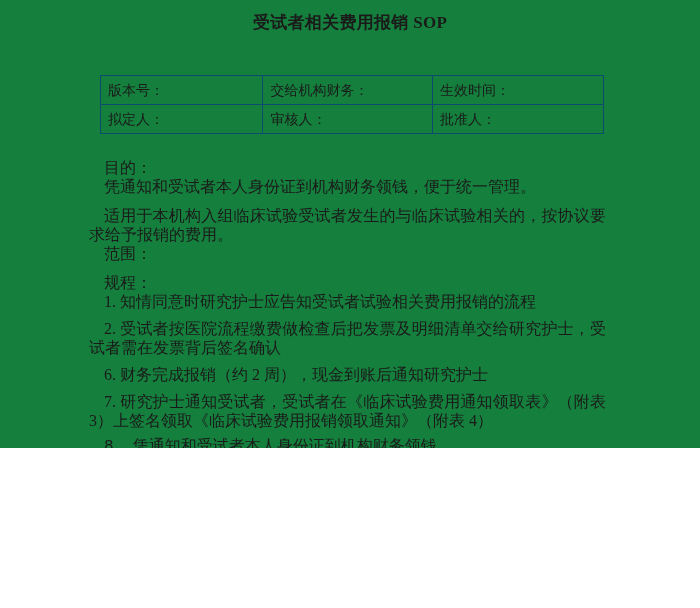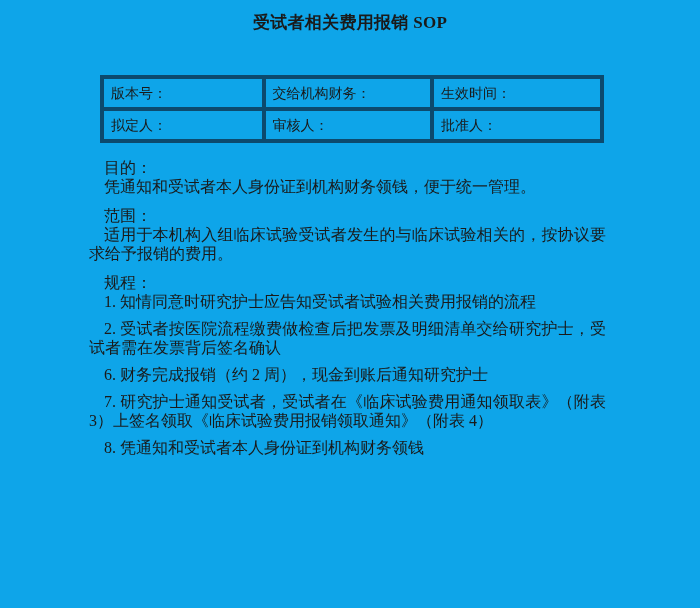--- a/index.html
+++ b/index.html
@@ -3,22 +3,22 @@
 <meta charset="utf-8">
 <style>
   html, body {
     margin: 0;
     padding: 0;
     background: #ffffff;
   }
   .page {
     position: relative;
     width: 700px;
-    height: 608px;
-    background: #0ea5e9;
+    height: 448px;
+    background: #15803d;
     color: #1a1a1a;
     font-family: "Liberation Serif", "DejaVu Serif", serif;
     overflow: hidden;
   }
   .doc-title {
     position: absolute;
     top: 13px;
     left: 0;
     width: 100%;
     margin: 0;
@@ -33,21 +33,21 @@
     left: 100px;
     top: 75px;
     width: 504px;
     border-collapse: collapse;
     table-layout: fixed;
   }
   table.info-table col.c1 { width: 32.3%; }
   table.info-table col.c2 { width: 33.7%; }
   table.info-table col.c3 { width: 34%; }
   table.info-table td {
-    border: 4px solid #0c4a6e;
+    border: 1px solid #0c4a6e;
     height: 28px;
     padding: 0 2px 0 7px;
     font-size: 14px;
     line-height: 19px;
     vertical-align: middle;
     white-space: nowrap;
     overflow: hidden;
   }
   .content {
     position: absolute;
@@ -63,20 +63,21 @@
     text-indent: 15px;
   }
   .section {
     margin-bottom: 10px;
   }
   .content p.proc-item {
     margin-bottom: 8px;
   }
   .content p.proc-item:last-child {
     margin-bottom: 7px;
+    font-family: Liberation Mono, monospace;
   }
 </style>
 </head>
 <body>
 
 <div class="page">
 
   <h1 class="doc-title">受试者相关费用报销 SOP</h1>
 
   <table class="info-table">
@@ -100,22 +101,22 @@
   </table>
 
   <div class="content">
 
     <div class="section">
       <p>目的：</p>
       <p>凭通知和受试者本人身份证到机构财务领钱，便于统一管理。</p>
     </div>
 
     <div class="section">
+      <p>适用于本机构入组临床试验受试者发生的与临床试验相关的，按协议要求给予报销的费用。</p>
       <p>范围：</p>
-      <p>适用于本机构入组临床试验受试者发生的与临床试验相关的，按协议要求给予报销的费用。</p>
     </div>
 
     <div class="section">
       <p>规程：</p>
       <p class="proc-item">1. 知情同意时研究护士应告知受试者试验相关费用报销的流程</p>
       <p class="proc-item">2. 受试者按医院流程缴费做检查后把发票及明细清单交给研究护士，受试者需在发票背后签名确认</p>
       <p class="proc-item">6. 财务完成报销（约 2 周），现金到账后通知研究护士</p>
       <p class="proc-item">7. 研究护士通知受试者，受试者在《临床试验费用通知领取表》（附表 3）上签名领取《临床试验费用报销领取通知》（附表 4）</p>
       <p class="proc-item">8. 凭通知和受试者本人身份证到机构财务领钱</p>
     </div>

